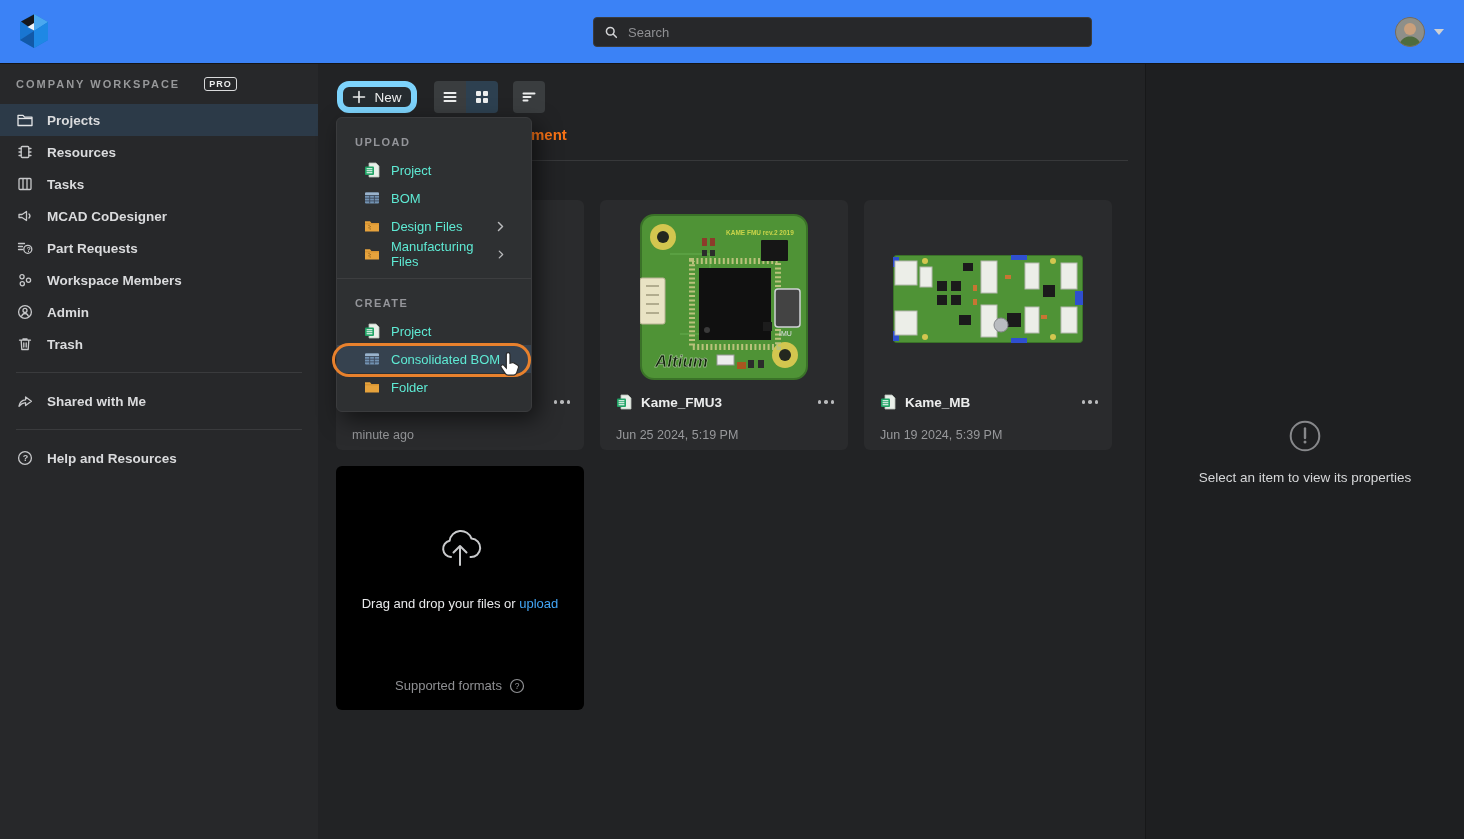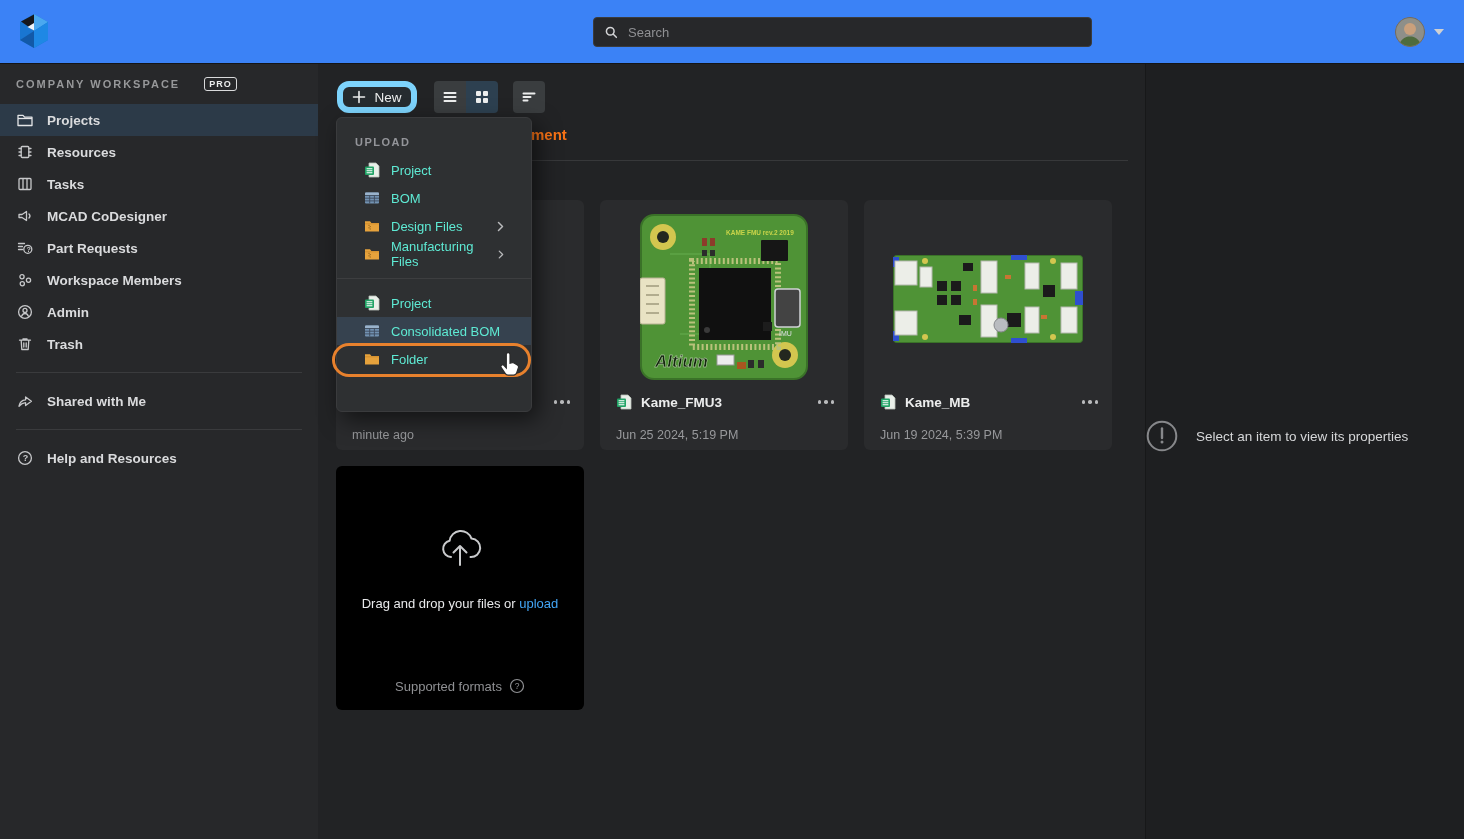--- a/index.html
+++ b/index.html
@@ -48,25 +48,25 @@
   .card-date { position:absolute; left:16px; top:228px; font-size:12.5px; color:#97989b; }
   .dots { display:flex; gap:3px; margin-left:auto; padding:4px 2px; cursor:pointer; }
   .dots i { width:3.5px; height:3.5px; border-radius:50%; background:#b9babc; }
   .thumb-sq { position:absolute; left:40px; top:14px; }
   .thumb-wide { position:absolute; left:29px; top:55px; }
 
   .dropzone { position:absolute; left:18px; top:402px; width:248px; height:244px; background:#000000; border-radius:6px; cursor:pointer; }
   .dz-cloud { position:absolute; left:100px; top:60px; }
   .dz-text { position:absolute; left:0; right:0; top:130px; text-align:center; font-size:13px; color:#e8e9eb; }
   .dz-link { color:#42a5f5; cursor:pointer; }
-  .dz-footer { position:absolute; left:0; right:0; top:212px; display:flex; align-items:center; justify-content:center; gap:7px; color:#8f9093; font-size:13px; }
+  .dz-footer { position:absolute; left:0; right:0; top:212px; display:flex; align-items:flex-start; justify-content:center; gap:7px; color:#8f9093; font-size:13px; }
 
   
   .rightpanel { position:absolute; left:1145px; top:64px; width:319px; height:775px; background:#1e1f21; border-left:1px solid #171819; z-index:1; }
-  .props-empty { position:absolute; top:356px; left:0; right:0; display:flex; flex-direction:row; align-items:center; gap:18px; }
+  .props-empty { position:absolute; top:356px; left:0; right:0; display:flex; flex-direction:column; align-items:center; gap:18px; }
   .props-msg { font-size:13.5px; color:#d6d7d9; }
 
   
   .menu { position:absolute; left:336px; top:117px; width:196px; height:295px; background:#2e3032; border:1px solid #3a3b3d; border-radius:6px; box-shadow:6px 8px 22px rgba(0,0,0,0.55); z-index:20; padding-top:10px; }
   .menu-title { height:28px; display:flex; align-items:center; padding:0 18px; color:#94959a; font-size:11px; font-weight:bold; letter-spacing:1.5px; }
   .menu-item { height:28px; display:flex; align-items:center; gap:11px; padding:0 27px; font-size:13px; color:#5eead4; cursor:pointer; }
   .menu-item.highlighted { background:#36424f; }
   .menu-item .mi { width:16px; height:16px; flex:0 0 16px; }
   .menu-chevron { margin-left:auto; }
   .menu-divider { height:1px; background:#3d3e40; margin:10px 0; }
@@ -409,20 +409,21 @@
       <path d="M5 6.8v1.2M6.2 8v1.2M5 9.2v1.2M6.2 10.4v1.2" stroke="#8a5e1a" stroke-width="1"></path>
     </svg>
     <span>Manufacturing Files</span>
     <svg class="menu-chevron" width="7" height="11" viewBox="0 0 7 11" fill="none" stroke="#b9babc" stroke-width="1.5" stroke-linecap="round" stroke-linejoin="round">
       <path d="M1.5 1.5l4 4-4 4"></path>
     </svg>
   </div>
 
   <div class="menu-divider"></div>
 
+  <div class="menu-title">CREATE</div>
 
   <div class="menu-item">
     <svg class="mi" viewBox="0 0 16 16">
       <path d="M5 1h7l3 3v11H5z" fill="#e9efe9" stroke="#b9c2b9" stroke-width="0.8"></path>
       <rect x="1" y="4.5" width="9" height="8.5" rx="1" fill="#21a366"></rect>
       <path d="M2.6 6.8h5.8M2.6 8.8h5.8M2.6 10.8h5.8" stroke="#ffffff" stroke-width="1.1"></path>
     </svg>
     <span>Project</span>
   </div>
 

